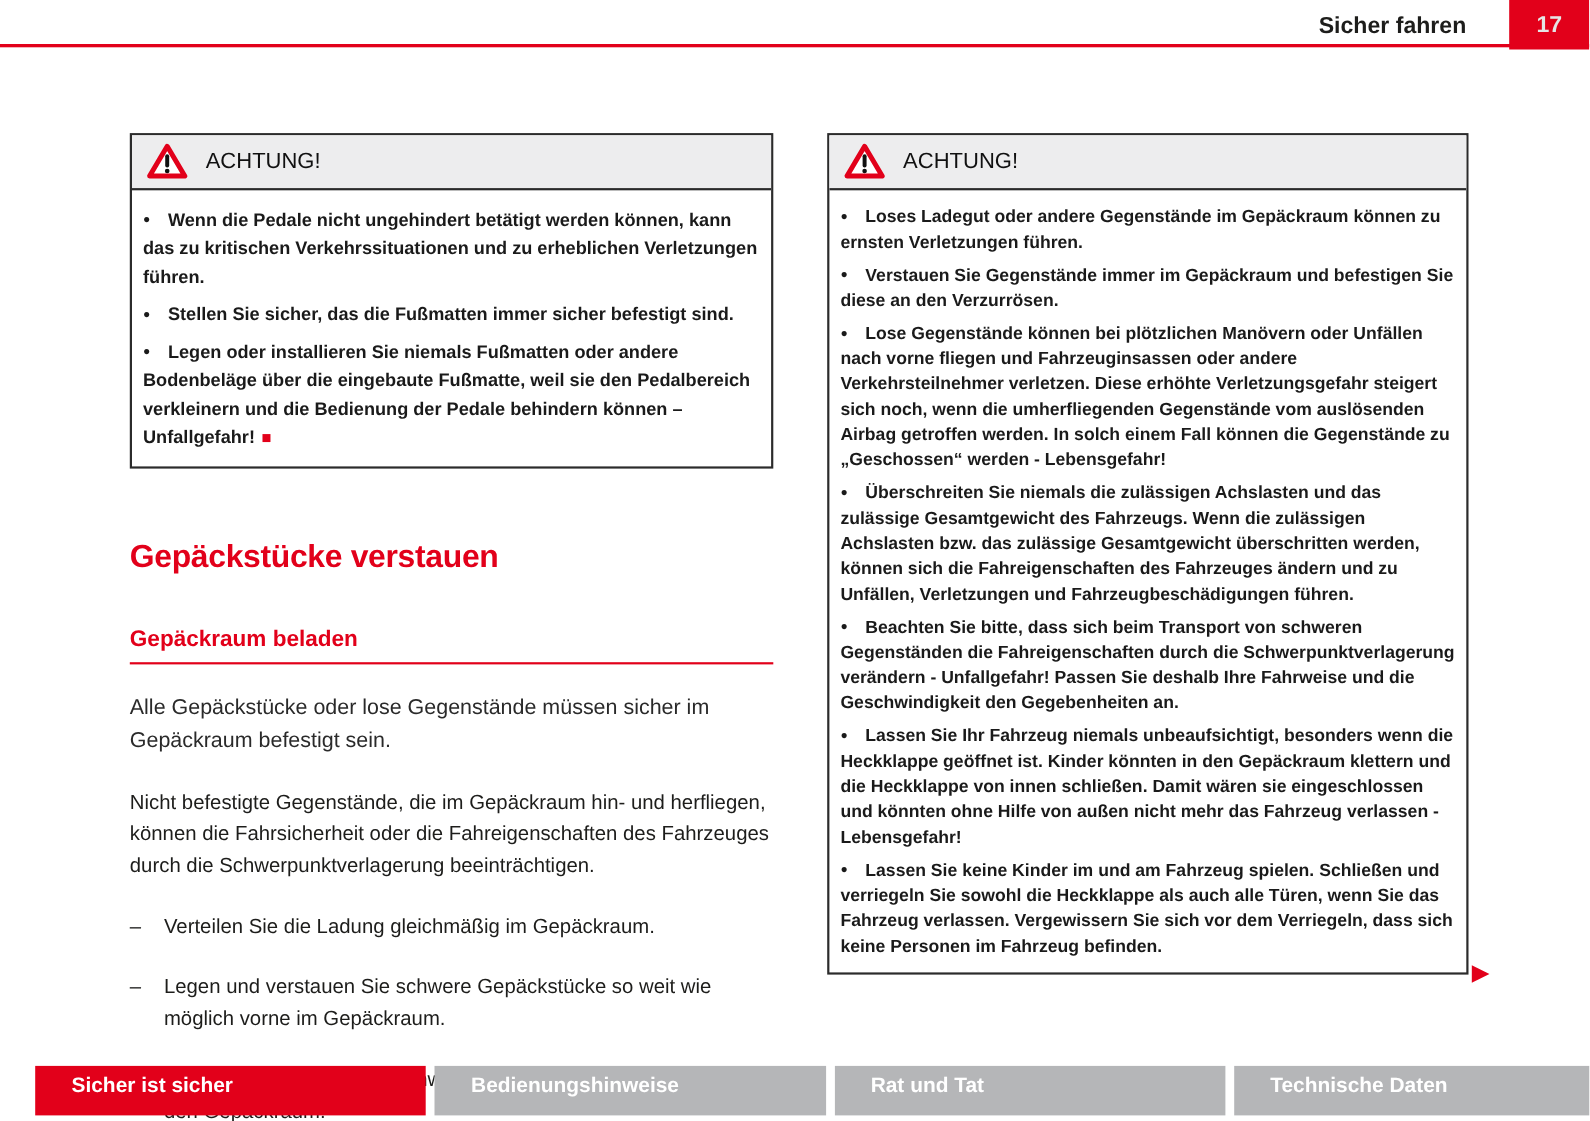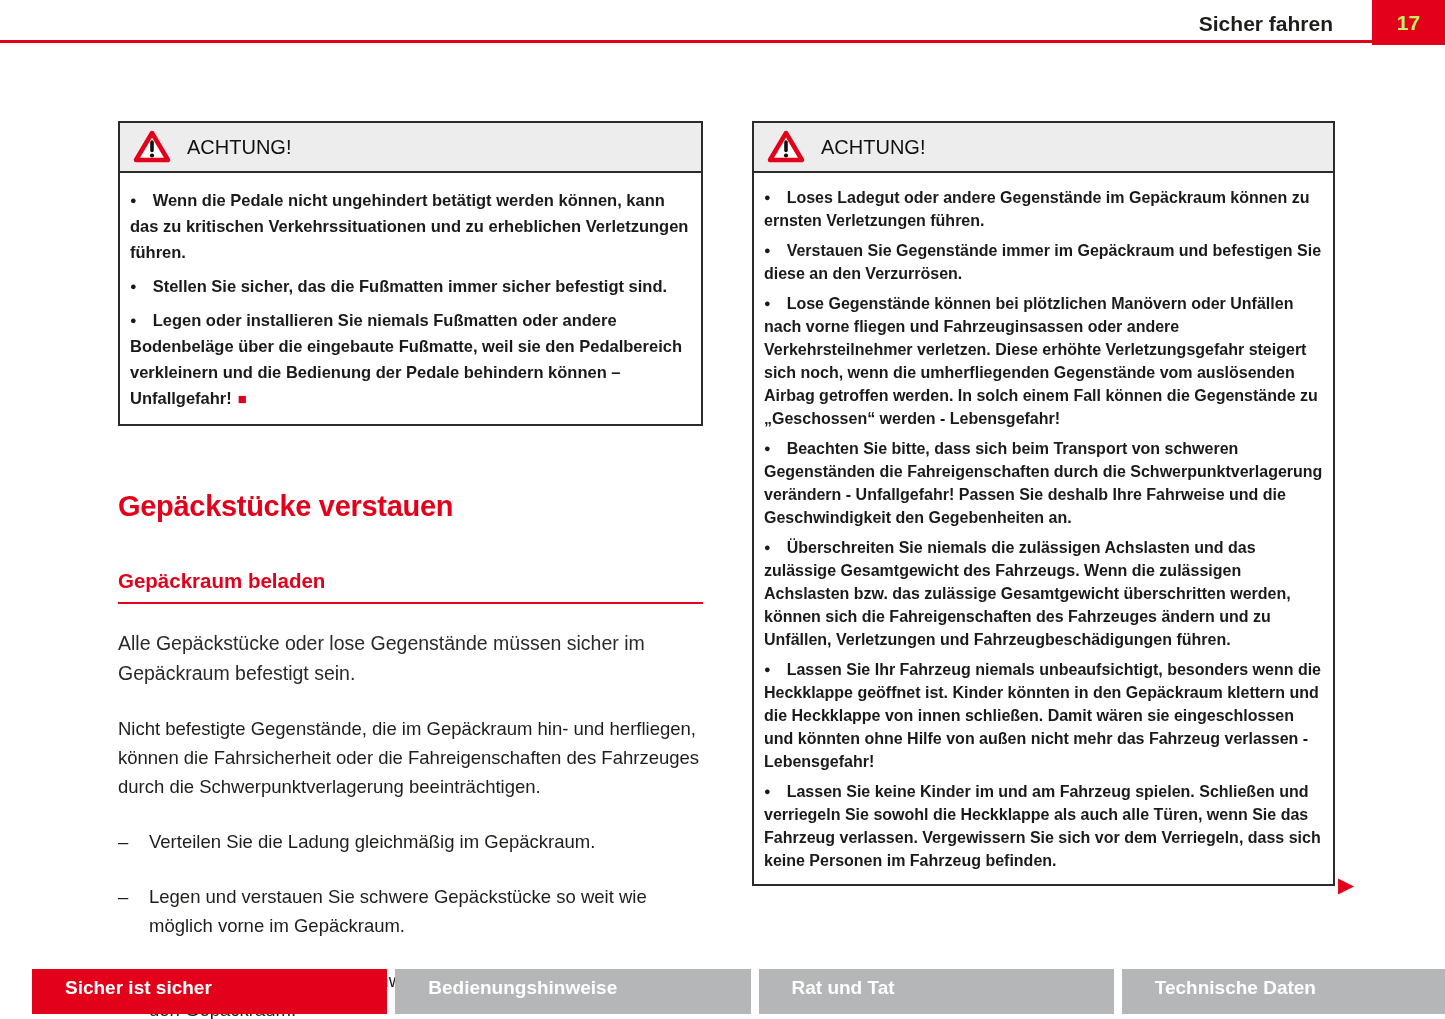--- a/index.html
+++ b/index.html
@@ -5,21 +5,21 @@
   html,body{margin:0;padding:0;background:#fff;}
   .page{
     position:relative;width:1445px;height:1019px;background:#fff;overflow:hidden;
     font-family:"Liberation Sans",sans-serif;color:#1d1d1b;
   }
   
   .topline{position:absolute;top:40px;left:0;width:1445px;height:3px;background:#e2001a;}
   .header-title{position:absolute;top:12px;right:112px;font-size:21px;font-weight:bold;color:#1d1d1b;}
   .pagenum-box{
     position:absolute;top:0;right:0;width:73px;height:45px;background:#e2001a;
-    color:#bef264;font-weight:bold;font-size:21px;display:flex;align-items:center;justify-content:center;
+    color:#e5e5e5;font-weight:bold;font-size:21px;display:flex;align-items:center;justify-content:center;
   }
   
   .col-left{position:absolute;left:118px;top:121px;width:585px;}
   .col-right{position:absolute;left:752px;top:121px;width:583px;}
   
   .warnbox{border:2px solid #2b2b2b;background:#fff;}
   .warnbox-header{
     display:flex;align-items:center;gap:15px;background:#ededee;
     border-bottom:2px solid #2b2b2b;padding:8px 12px;height:32px;
   }
@@ -109,22 +109,22 @@
           <path d="M20 4 L36 31 H4 Z" fill="#ffffff" stroke="#e2001a" stroke-width="4.5" stroke-linejoin="round"></path>
           <path d="M20 13 v8.5" stroke="#111111" stroke-width="3.6" stroke-linecap="round"></path>
           <circle cx="20" cy="26.5" r="2.1" fill="#111111"></circle>
         </svg>
         <span class="warnbox-title">ACHTUNG!</span>
       </div>
       <div class="warnbox-body">
         <p class="wbullet"><span class="marker-bullet">●</span><span>Loses Ladegut oder andere Gegenstände im Gepäckraum können zu ernsten Verletzungen führen.</span></p>
         <p class="wbullet"><span class="marker-bullet">●</span><span>Verstauen Sie Gegenstände immer im Gepäckraum und befestigen Sie diese an den Verzurrösen.</span></p>
         <p class="wbullet"><span class="marker-bullet">●</span><span>Lose Gegenstände können bei plötzlichen Manövern oder Unfällen nach vorne fliegen und Fahrzeuginsassen oder andere Verkehrsteilnehmer verletzen. Diese erhöhte Verletzungsgefahr steigert sich noch, wenn die umherfliegenden Gegenstände vom auslösenden Airbag getroffen werden. In solch einem Fall können die Gegenstände zu „Geschossen“ werden - Lebensgefahr!</span></p>
+        <p class="wbullet"><span class="marker-bullet">●</span><span>Überschreiten Sie niemals die zulässigen Achslasten und das zulässige Gesamtgewicht des Fahrzeugs. Wenn die zulässigen Achslasten bzw. das zulässige Gesamtgewicht überschritten werden, können sich die Fahreigenschaften des Fahrzeuges ändern und zu Unfällen, Verletzungen und Fahrzeugbeschädigungen führen.</span></p>
         <p class="wbullet"><span class="marker-bullet">●</span><span>Beachten Sie bitte, dass sich beim Transport von schweren Gegenständen die Fahreigenschaften durch die Schwerpunktverlagerung verändern - Unfallgefahr! Passen Sie deshalb Ihre Fahrweise und die Geschwindigkeit den Gegebenheiten an.</span></p>
-        <p class="wbullet"><span class="marker-bullet">●</span><span>Überschreiten Sie niemals die zulässigen Achslasten und das zulässige Gesamtgewicht des Fahrzeugs. Wenn die zulässigen Achslasten bzw. das zulässige Gesamtgewicht überschritten werden, können sich die Fahreigenschaften des Fahrzeuges ändern und zu Unfällen, Verletzungen und Fahrzeugbeschädigungen führen.</span></p>
         <p class="wbullet"><span class="marker-bullet">●</span><span>Lassen Sie Ihr Fahrzeug niemals unbeaufsichtigt, besonders wenn die Heckklappe geöffnet ist. Kinder könnten in den Gepäckraum klettern und die Heckklappe von innen schließen. Damit wären sie eingeschlossen und könnten ohne Hilfe von außen nicht mehr das Fahrzeug verlassen - Lebensgefahr!</span></p>
         <p class="wbullet"><span class="marker-bullet">●</span><span>Lassen Sie keine Kinder im und am Fahrzeug spielen. Schließen und verriegeln Sie sowohl die Heckklappe als auch alle Türen, wenn Sie das Fahrzeug verlassen. Vergewissern Sie sich vor dem Verriegeln, dass sich keine Personen im Fahrzeug befinden.</span></p>
       </div>
     </div>
 
   </div>
 
   <div class="cont-arrow">▶</div>
 
   <div class="footer">

